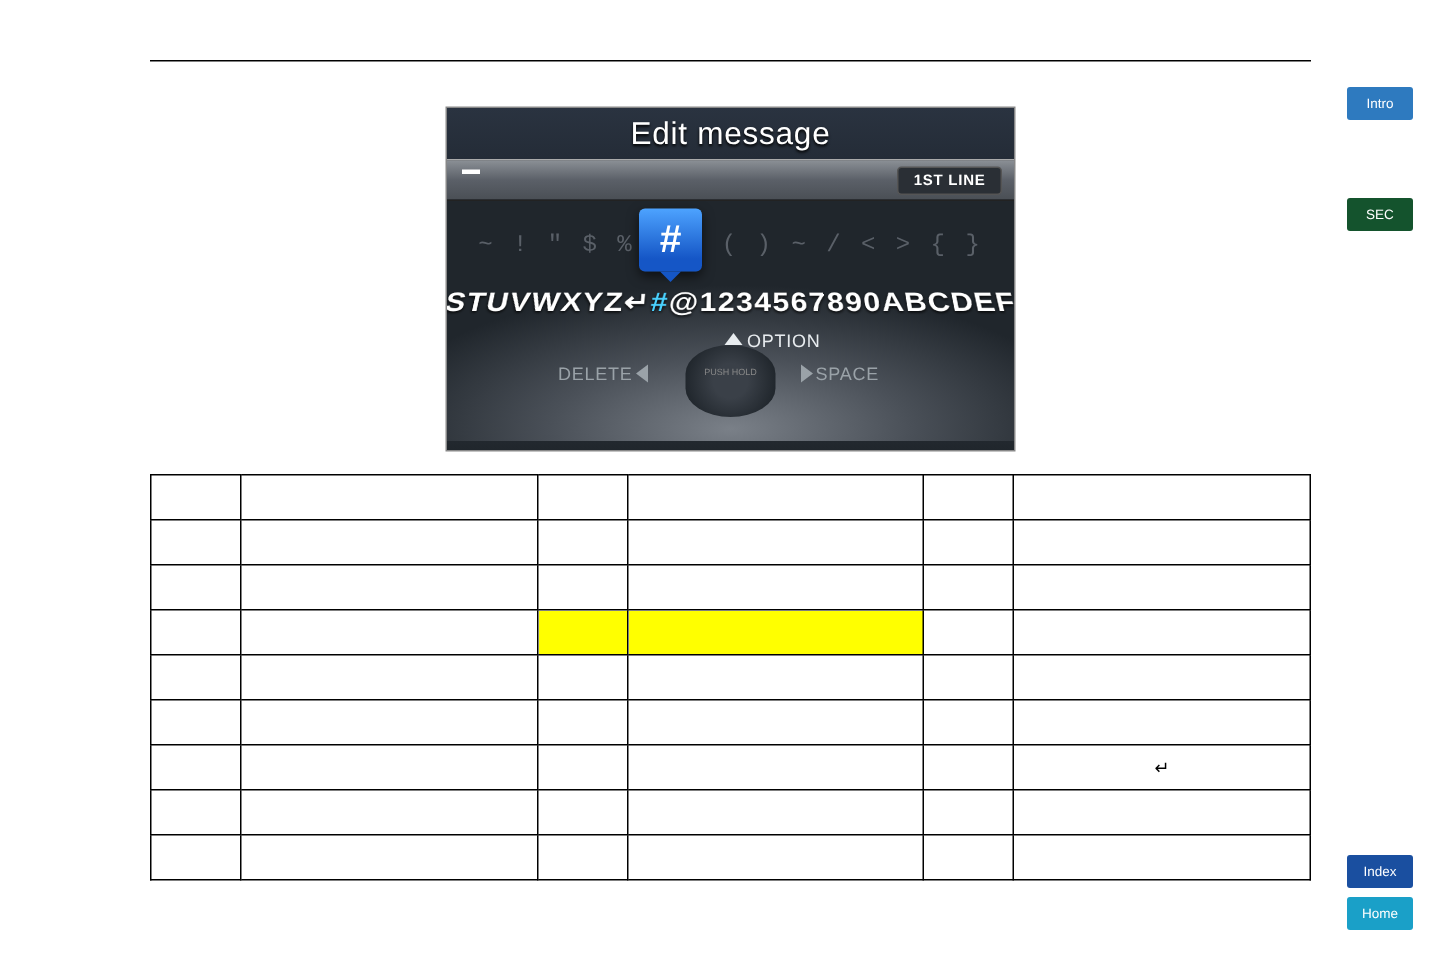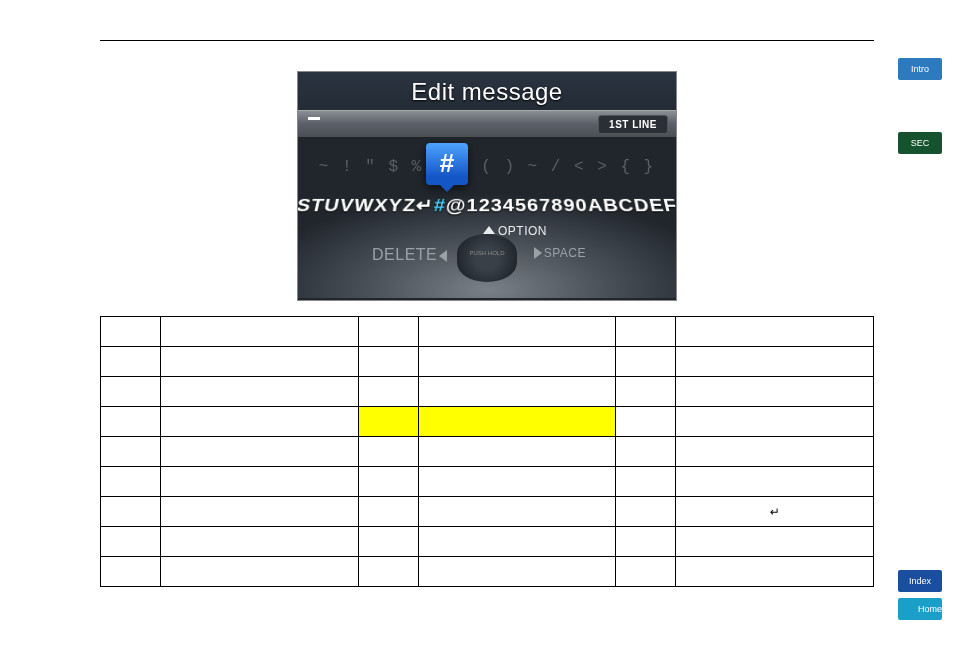--- a/index.html
+++ b/index.html
@@ -24,21 +24,21 @@
     height: 230px;
     margin: 0 auto 15px auto;
     background: linear-gradient(180deg, #2a3340 0%, #1a2028 40%, #3a4048 70%, #20262c 100%);
     border: 1px solid #888;
     position: relative;
     overflow: hidden;
   }
   .screen-title {
     text-align: center;
     color: #fff;
-    font-size: 24px;
+    font-size: 21px;
     padding: 6px 0 4px 0;
     text-shadow: 0 1px 2px #000;
     letter-spacing: 0.5px;
   }
   .status-band {
     background: linear-gradient(180deg, #8a8f95 0%, #5b6068 50%, #4a4f55 100%);
     height: 28px;
     position: relative;
     border-top: 1px solid #aaa;
     border-bottom: 1px solid #222;
@@ -138,21 +138,21 @@
     border-right: 6px solid transparent;
     border-bottom: 8px solid #e8ecef;
     margin-right: 3px;
     vertical-align: 1px;
   }
   .delete-label {
     position: absolute;
     top: 108px;
     left: 74px;
     color: #9aa2a8;
-    font-size: 16px;
+    font-size: 12px;
     letter-spacing: 0.5px;
   }
   .delete-label::after {
     content: "";
     display: inline-block;
     width: 0; height: 0;
     border-top: 6px solid transparent;
     border-bottom: 6px solid transparent;
     border-right: 8px solid #9aa2a8;
     margin-left: 2px;
@@ -219,21 +219,21 @@
     color: #fff;
     font-size: 9px;
     text-align: center;
     line-height: 22px;
     border-radius: 2px;
     font-weight: normal;
   }
   .tab.intro { top: 58px; background: #2e7abf; }
   .tab.sec   { top: 86px; background: #14532d; margin-top: 46px; }
   .tab.index { bottom: 58px; background: #1a4fa0; margin-top: 16px; }
-  .tab.home  { bottom: 30px; background: #1aa0c8; text-align: right; }
+  .tab.home  { bottom: 30px; background: #1aa0c8; }
 </style>
 </head>
 <body>
 
 <div class="content">
   <hr class="rule">
 
   <div class="device-screen">
     <div class="screen-title">Edit message</div>
     <div class="status-band">

